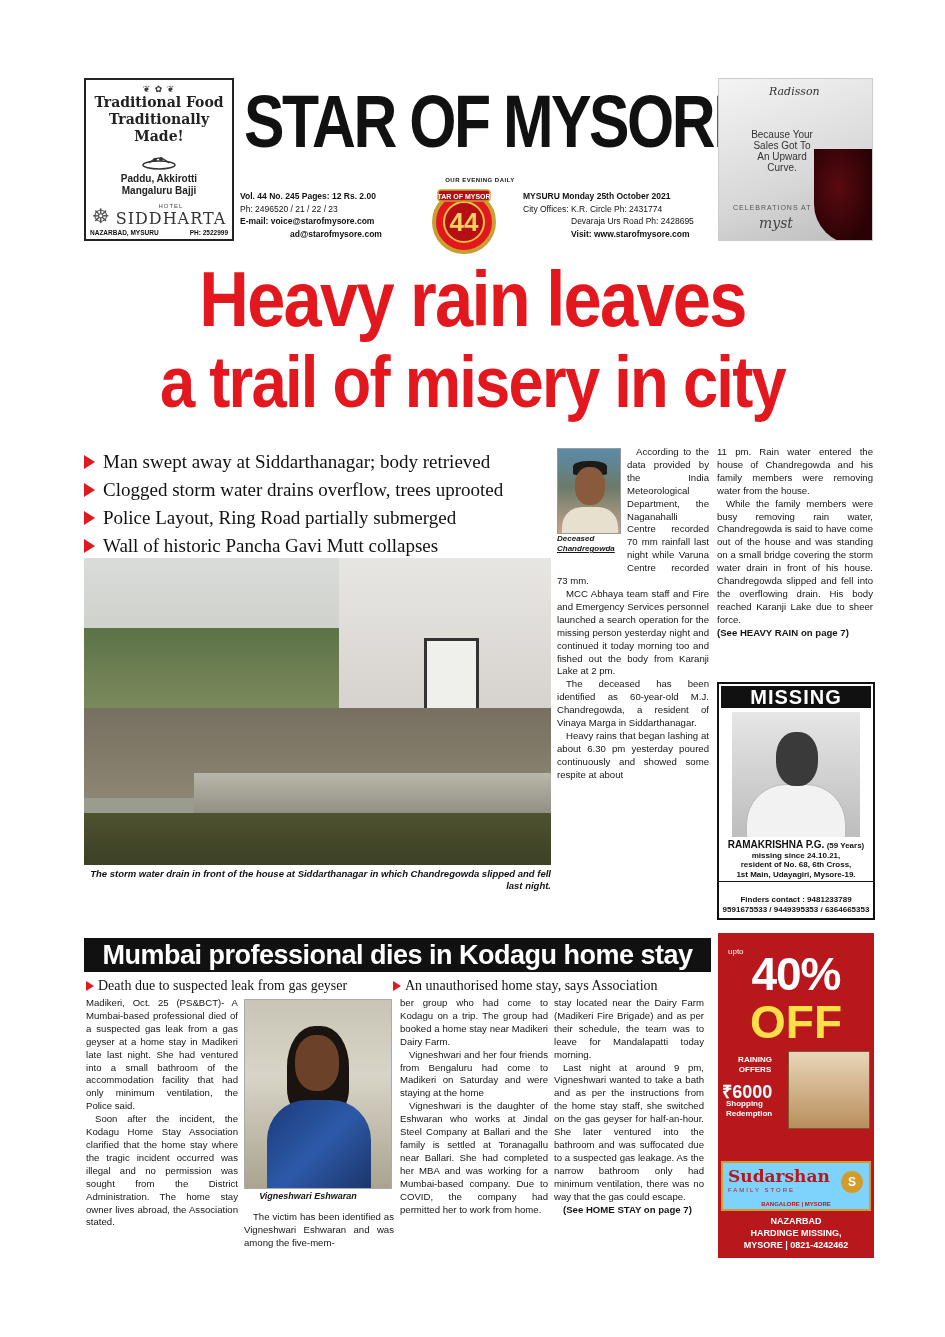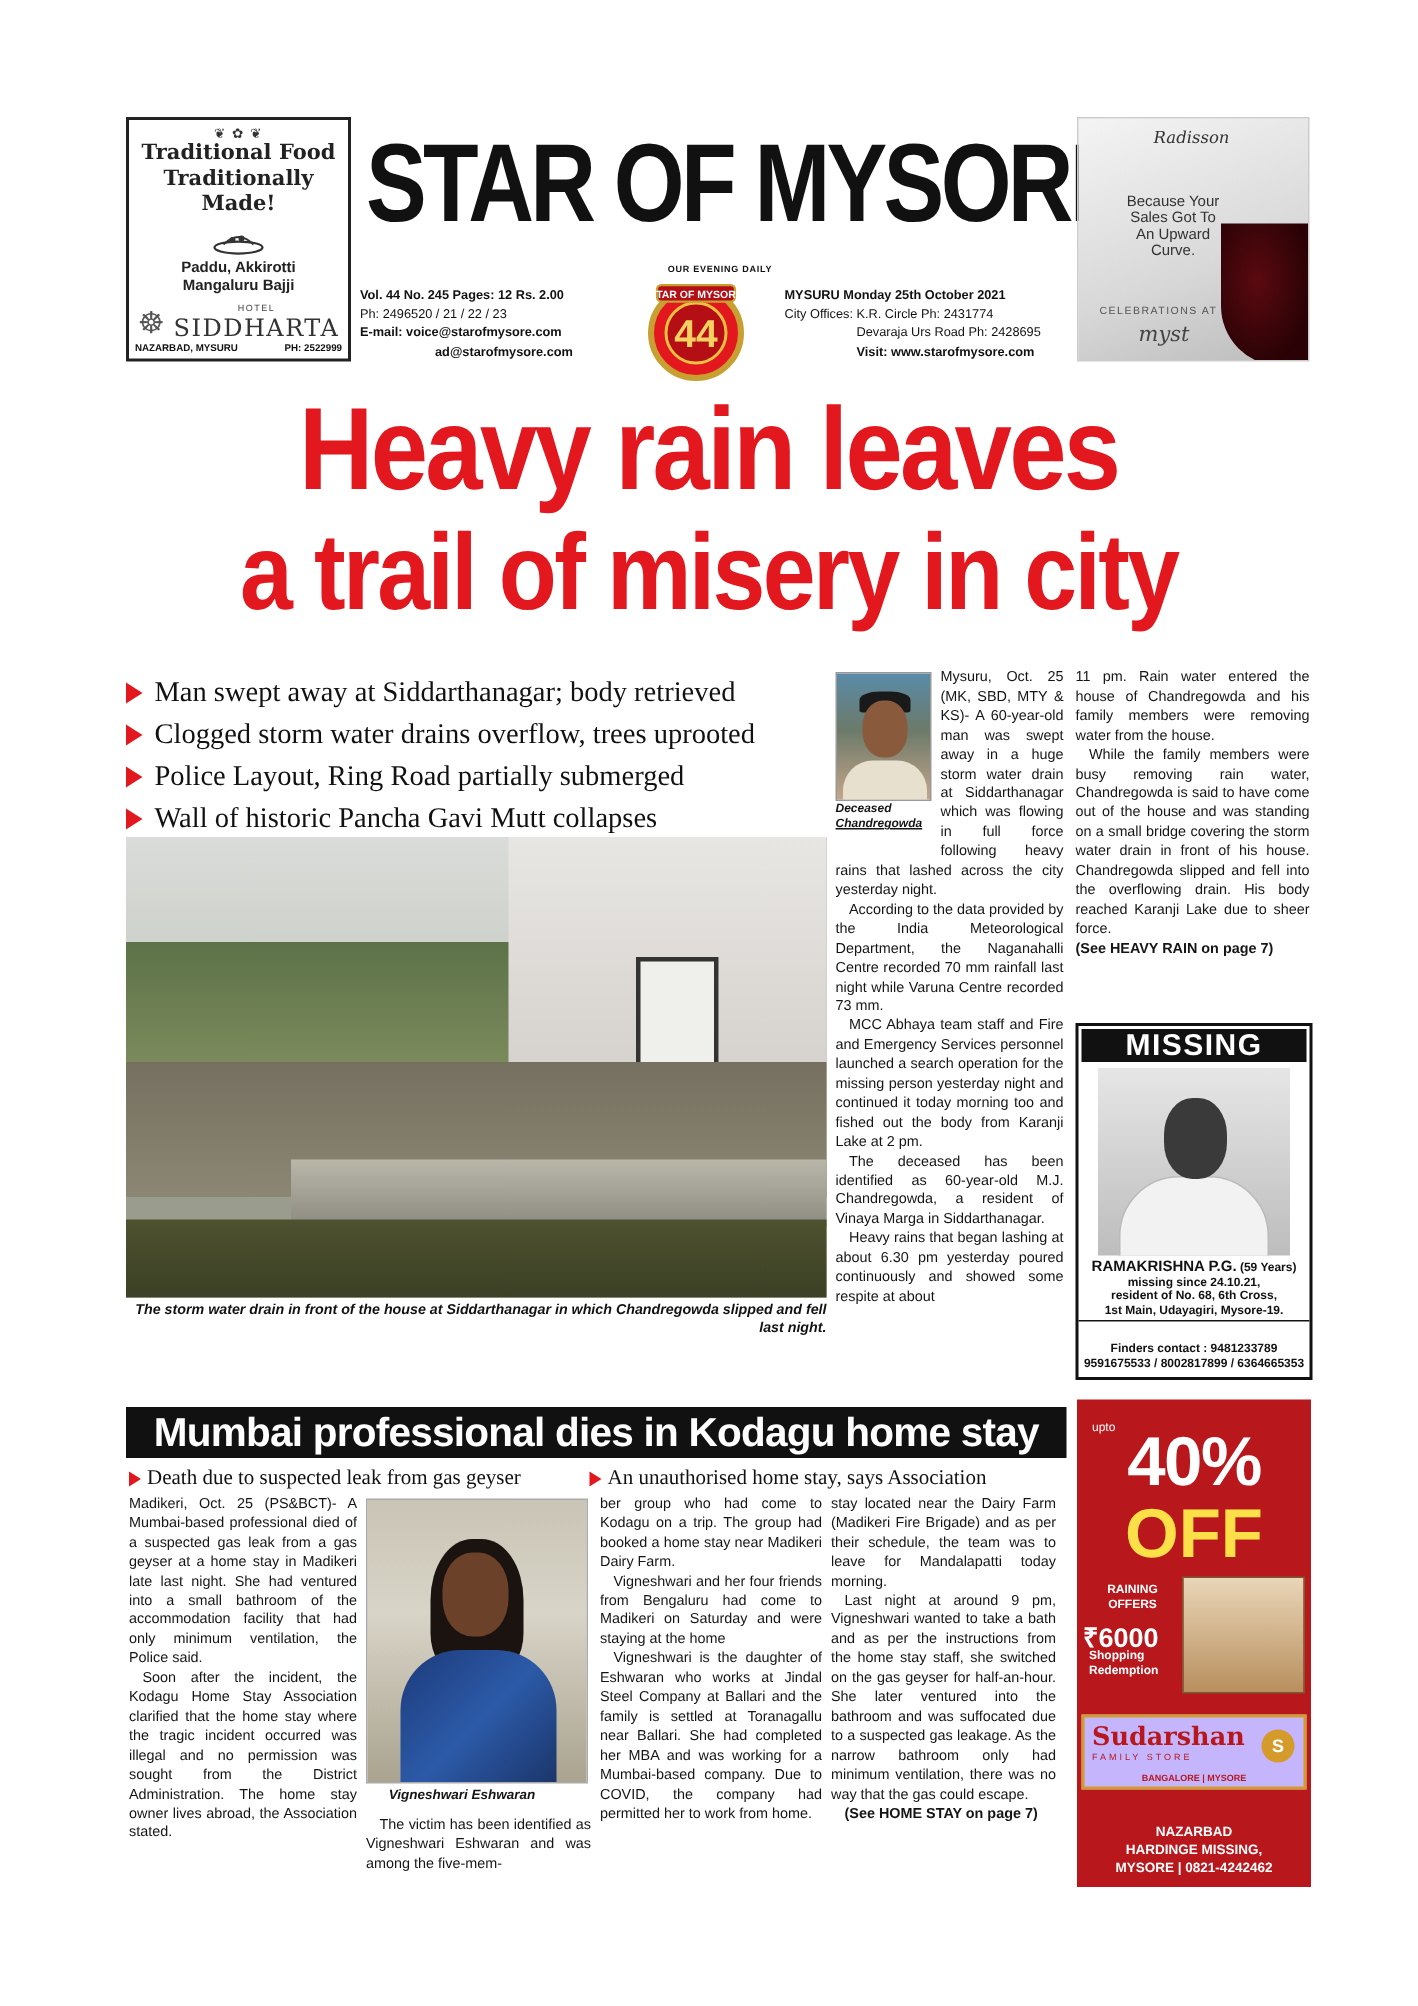--- a/index.html
+++ b/index.html
@@ -98,21 +98,21 @@
   .vig .cap { font-size: 9px; line-height: 14px; font-style: italic; font-weight: bold; text-align: center; }
 
   
   .ad-sud { left: 718px; top: 933px; width: 156px; height: 325px; background: #b8171c; overflow: hidden; }
   .ad-sud .pct { position: absolute; left: 0; top: 18px; width: 100%; text-align: center; color: #fff; font-weight: bold; font-size: 46px; line-height: 46px; letter-spacing: -1px; }
   .ad-sud .off { position: absolute; left: 0; top: 64px; width: 100%; text-align: center; color: #fde047; font-weight: bold; font-size: 46px; line-height: 50px; }
   .ad-sud .bldg { position: absolute; left: 70px; top: 118px; width: 82px; height: 78px; background: linear-gradient(#e9d6b8, #b88f5e); border: 1px solid #7a5a30; }
   .ad-sud .raining { position: absolute; left: 6px; top: 122px; width: 62px; color: #fff; font-size: 8px; font-weight: bold; line-height: 10px; text-align: center; }
   .ad-sud .amt { position: absolute; left: 4px; top: 146px; color: #fff; font-size: 18px; font-weight: bold; }
   .ad-sud .redeem { position: absolute; left: 8px; top: 166px; color: #fff; font-size: 8px; line-height: 10px; font-weight: bold; }
-  .ad-sud .logo { position: absolute; left: 3px; top: 210px; width: 150px; height: 50px; background: #c4b5fd; border: 2px solid #d49b2a; }
+  .ad-sud .logo { position: absolute; left: 3px; top: 228px; width: 150px; height: 50px; background: #7dd3fc; border: 2px solid #d49b2a; }
   .ad-sud .logo .nm { position: absolute; left: 5px; top: 3px; font-family: "DejaVu Serif", serif; font-size: 17px; color: #b8171c; font-weight: bold; }
   .ad-sud .logo .fam { position: absolute; left: 5px; top: 24px; font-size: 6px; letter-spacing: 2px; color: #b8171c; }
   .ad-sud .logo .city { position: absolute; left: 0; bottom: 2px; width: 100%; text-align: center; font-size: 6px; color: #b8171c; font-weight: bold; }
   .ad-sud .logo .s { position: absolute; right: 6px; top: 8px; width: 22px; height: 22px; border-radius: 50%; background: #d49b2a; color: #fff; text-align:center; line-height:22px; font-weight:bold; font-size: 12px; }
   .ad-sud .addr { position: absolute; left: 0; top: 282px; width: 100%; text-align: center; color: #fff; font-weight: bold; font-size: 9px; line-height: 12px; }
 </style>
 </head>
 <body>
 
 <div class="abs ad-left">
@@ -212,21 +212,20 @@
 <div class="abs col col1">
   <div class="portrait">
     <div class="pic">
         <div class="hair"></div>
         <div class="face"></div>
         <div class="shirt"></div>
       </div>
     <div class="cap">Deceased</div>
     <div class="cap" style="text-decoration:underline">Chandregowda</div>
   </div>
-  <p class="noind">Mysuru, Oct. 25 (MK, SBD, MTY &amp; KS)- A 60-year-old man was swept away in a huge storm water drain at Siddarthanagar which was flowing in full force following heavy rains that lashed across the city yesterday night.</p>
   <p>According to the data provided by the India Meteorological Department, the Naganahalli Centre recorded 70 mm rainfall last night while Varuna Centre recorded 73 mm.</p>
   <p>MCC Abhaya team staff and Fire and Emergency Services personnel launched a search operation for the missing person yesterday night and continued it today morning too and fished out the body from Karanji Lake at 2 pm.</p>
   <p>The deceased has been identified as 60-year-old M.J. Chandregowda, a resident of Vinaya Marga in Siddarthanagar.</p>
   <p>Heavy rains that began lashing at about 6.30 pm yesterday poured continuously and showed some respite at about</p>
 </div>
 
 <div class="abs col col2">
   <p class="noind">11 pm. Rain water entered the house of Chandregowda and his family members were removing water from the house.</p>
   <p>While the family members were busy removing rain water, Chandregowda is said to have come out of the house and was standing on a small bridge covering the storm water drain in front of his house. Chandregowda slipped and fell into the overflowing drain. His body reached Karanji Lake due to sheer force.</p>
   <p class="noind" style="font-weight:bold">(See HEAVY RAIN on page 7)</p>
@@ -237,21 +236,21 @@
   <div class="mpic">
       <div class="mbody"></div>
       <div class="mface"></div>
     </div>
   <div class="info">
     <div><span class="name">RAMAKRISHNA P.G.</span> <span>(59 Years)</span></div>
     <div>missing since 24.10.21,</div>
     <div>resident of No. 68, 6th Cross,</div>
     <div>1st Main, Udayagiri, Mysore-19.</div>
     <div class="contact">Finders contact : 9481233789</div>
-    <div>9591675533 / 8002817899 / 6364665353</div>
+    <div>9591675533 / 9449395353 / 6364665353</div>
   </div>
 </div>
 
 <div class="abs banner2">Mumbai professional dies in Kodagu home stay</div>
 <div class="abs sub2 sub2a">
     <span class="tri"></span>
     <span>Death due to suspected leak from gas geyser</span>
   </div>
 <div class="abs sub2 sub2b">
     <span class="tri"></span>

